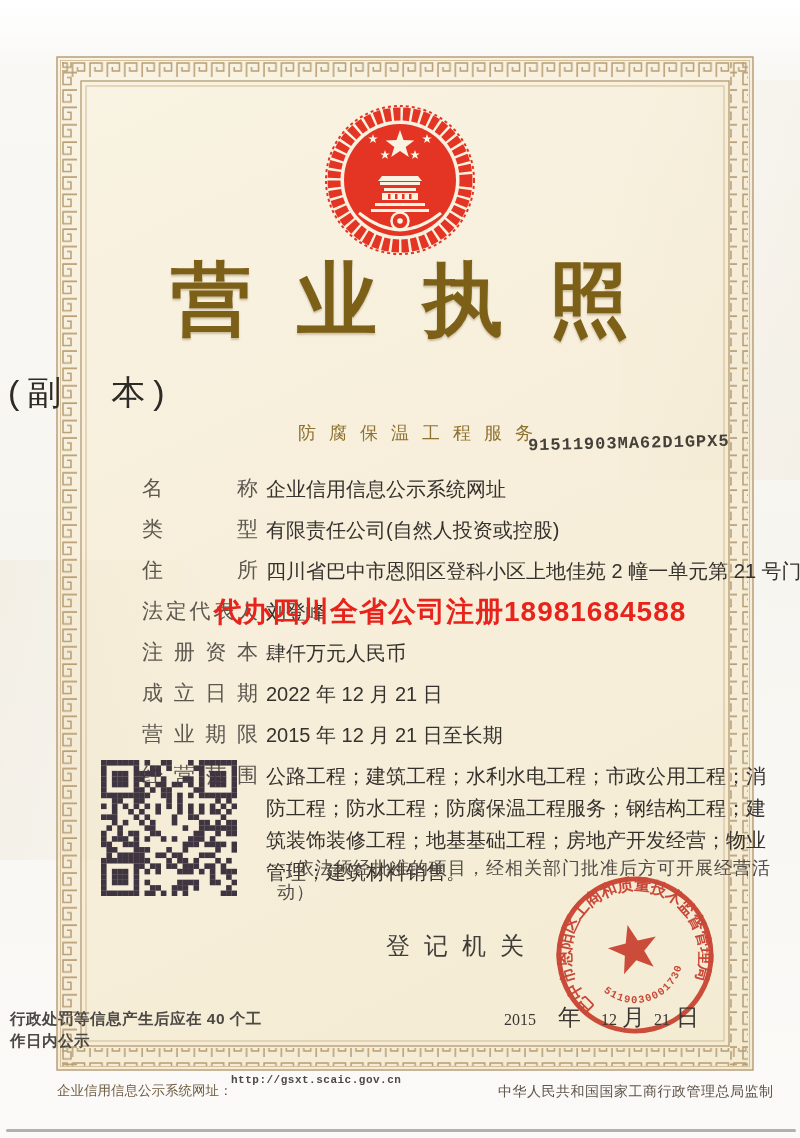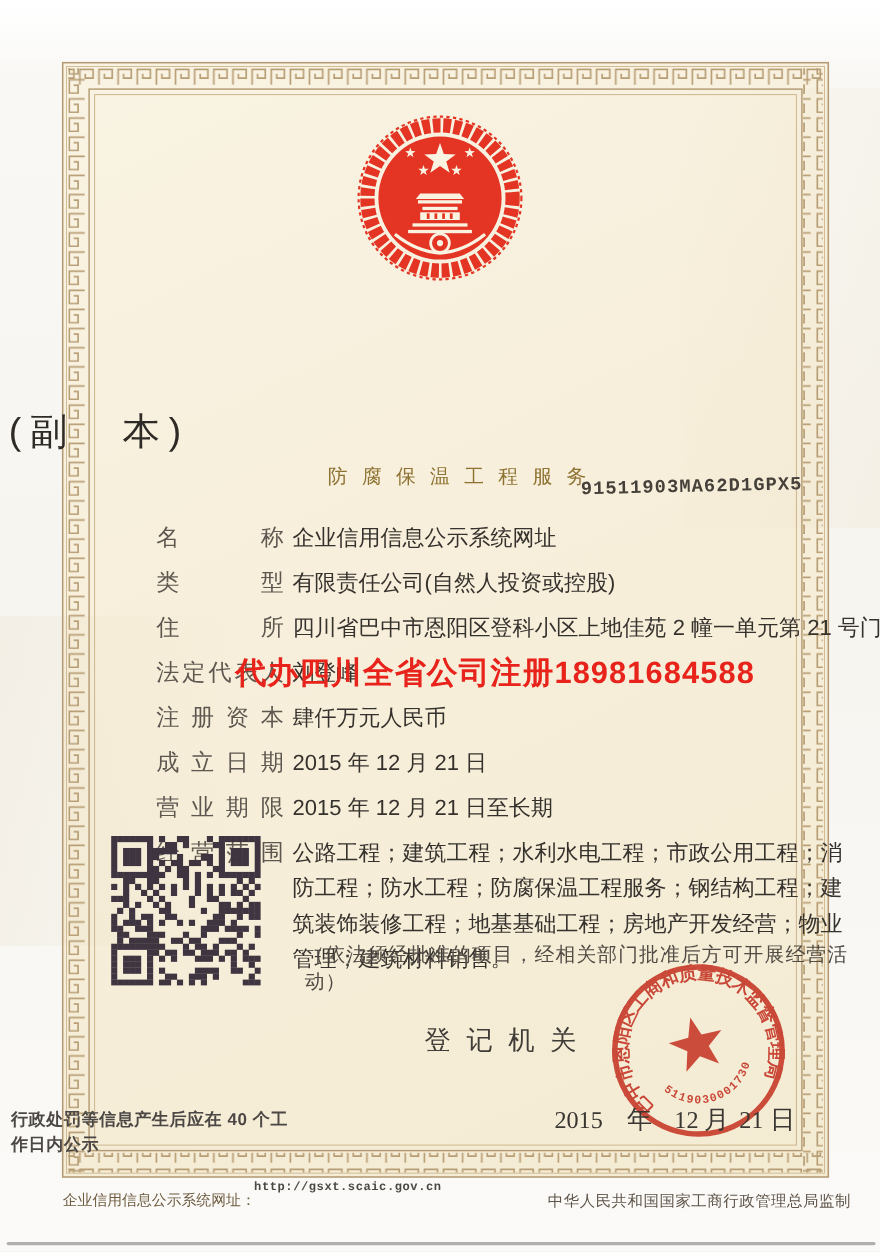--- a/index.html
+++ b/index.html
@@ -31,21 +31,21 @@
   .fvalue{margin-left:8px;margin-top:-4px;font-size:20px;line-height:33px;color:#35312d;
           font-weight:500;white-space:nowrap;}
   .frow.wrap .fvalue{white-space:normal;width:500px;line-height:32px;}
   .qr{position:absolute;left:101px;top:760px;width:136px;height:136px;}
   .approval-note{position:absolute;left:277px;top:856px;font-size:18px;color:#514b45;
                  letter-spacing:1px;font-family:"Liberation Serif",serif;}
   .reg-authority{position:absolute;left:386px;top:930px;font-size:24px;color:#403c38;
                  letter-spacing:14px;font-weight:500;font-family:"Liberation Serif",serif;}
   .stamp{position:absolute;left:535px;top:855px;width:200px;height:200px;opacity:.88;mix-blend-mode:multiply;}
   .date-row{position:absolute;left:504px;top:1002px;display:flex;align-items:baseline;color:#3a3733;}
-  .d-num{font-family:"Liberation Serif",serif;font-size:22px;}
+  .d-num{font-family:"Liberation Serif",serif;font-size:16px;}
   .d-unit{font-family:"Liberation Serif",serif;font-size:23px;font-weight:500;}
   .m1{margin-right:22px;} .m2{margin-right:20px;} .m3{margin-right:5px;}
   .m4{margin-right:9px;} .m5{margin-right:6px;} .m6{margin-right:7px;}
   .annual{position:absolute;left:10px;top:1008px;font-size:15.5px;line-height:21.5px;
           color:#4b4744;font-weight:600;letter-spacing:.5px;}
   .website-label{position:absolute;left:57px;top:1082px;font-size:13.5px;color:#6e5c41;
                  font-family:"Liberation Serif",serif;}
   .website-url{position:absolute;left:231px;top:1074px;font-size:11px;font-weight:600;
                font-family:"Liberation Mono",monospace;color:#4c4842;letter-spacing:.5px;}
   .issuer{position:absolute;left:498px;top:1083px;font-size:14px;color:#5e5348;
@@ -115,20 +115,21 @@
       <rect x="71" y="97" width="2.5" height="5"></rect>
         <rect x="78" y="97" width="2.5" height="5"></rect>
       <rect x="85" y="97" width="2.5" height="5"></rect>
         <rect x="92" y="97" width="2.5" height="5"></rect>
     </g>
     <circle cx="83" cy="124" r="8.5" fill="none" stroke="#faf3e2" stroke-width="2.5"></circle>
     <circle cx="83" cy="124" r="2.8" fill="#faf3e2"></circle>
     <path d="M42,116 Q62,132 83,133 Q104,132 124,116" fill="none" stroke="#faf3e2" stroke-width="3"></path>
   </svg>
 
+  <div class="title">营业执照</div>
   <div class="subtitle">(副　本)</div>
 
   <div class="credit-label">防腐保温工程服务</div>
   <div class="credit-code">91511903MA62D1GPX5</div>
 
   <div class="fields">
     <div class="frow">
       <div class="flabel">名称</div>
       <div class="fvalue">企业信用信息公示系统网址</div>
     </div>
@@ -143,21 +144,21 @@
     <div class="frow">
       <div class="flabel">法定代表人</div>
       <div class="fvalue">刘登峰</div>
     </div>
     <div class="frow">
       <div class="flabel">注册资本</div>
       <div class="fvalue">肆仟万元人民币</div>
     </div>
     <div class="frow">
       <div class="flabel">成立日期</div>
-      <div class="fvalue">2015 年 12 月 21 日</div>
+      <div class="fvalue">2022 年 12 月 21 日</div>
     </div>
     <div class="frow">
       <div class="flabel">营业期限</div>
       <div class="fvalue">2015 年 12 月 21 日至长期</div>
     </div>
     <div class="frow wrap">
       <div class="flabel">经营范围</div>
       <div class="fvalue">公路工程；建筑工程；水利水电工程；市政公用工程；消防工程；防水工程；防腐保温工程服务；钢结构工程；建筑装饰装修工程；地基基础工程；房地产开发经营；物业管理；建筑材料销售。</div>
     </div>
   </div>

